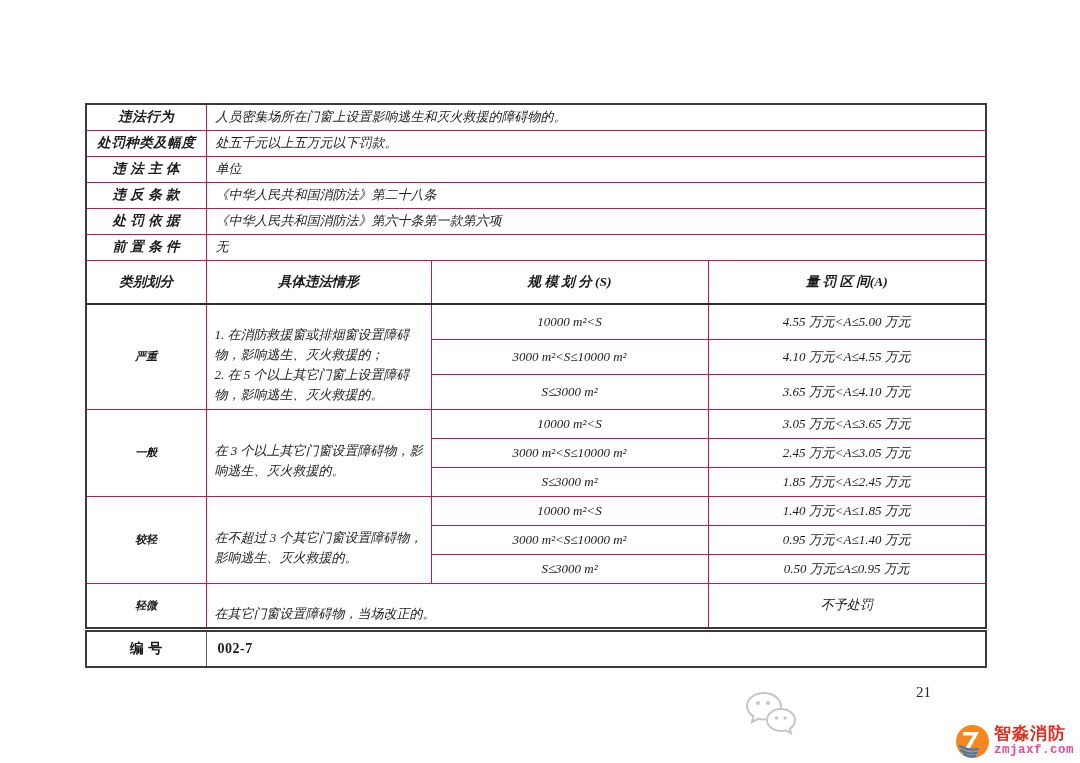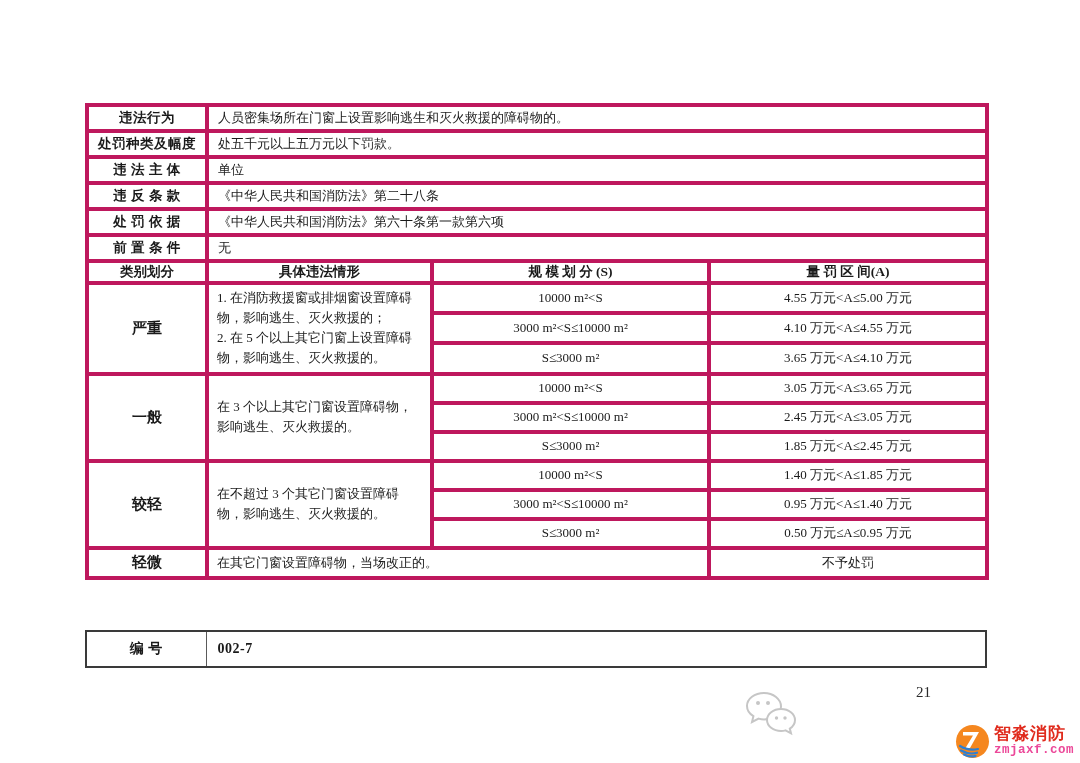--- a/index.html
+++ b/index.html
@@ -11,36 +11,36 @@
     color: #1a1a1a;
     overflow: hidden;
   }
 
   
   table { border-collapse: collapse; table-layout: fixed; }
   .main-table {
     position: absolute; left: 85px; top: 103px; width: 900px;
     border: 2px solid #3a3a3a;
   }
-  .main-table td { border: 4px solid #be185d; font-size: 13px; vertical-align: middle; }
+  .main-table td { border: 1px solid #be185d; font-size: 13px; vertical-align: middle; font-style: italic; }
 
   .r-info  { height: 26px; }
-  .r-head  { height: 20px; }
+  .r-head  { height: 44px; }
   .r-sub   { height: 29px; }
   .r-minor { height: 28px; }
   .r-head td { border-bottom: 2px solid #2e2e2e; }
 
   td.label {
     text-align: center; font-weight: bold; font-size: 13.5px;
     letter-spacing: 0.5px;
   }
   td.value { text-align: left; padding-left: 9px; }
   td.hdr   { text-align: center; font-weight: bold; font-size: 13.5px; }
-  td.cat   { text-align: center; font-weight: bold; font-size: 15px; }
-  td.situation { text-align: left; padding: 3px 6px 3px 8px; line-height: 1.55; }
+  td.cat   { text-align: center; font-weight: bold; font-size: 11px; }
+  td.situation { text-align: left; padding: 20px 6px 3px 8px; line-height: 1.55; }
   td.scale, td.penalty { text-align: center; }
 
   
   .num-table {
     position: absolute; left: 85px; top: 630px; width: 900px;
     border: 2px solid #3a3a3a;
   }
   .num-table td { border: 1px solid #5a5a5a; font-size: 14px; vertical-align: middle; }
   .num-table tr { height: 36px; }
   .num-table td.value { font-weight: bold; padding-left: 11px; letter-spacing: 0.5px; }

